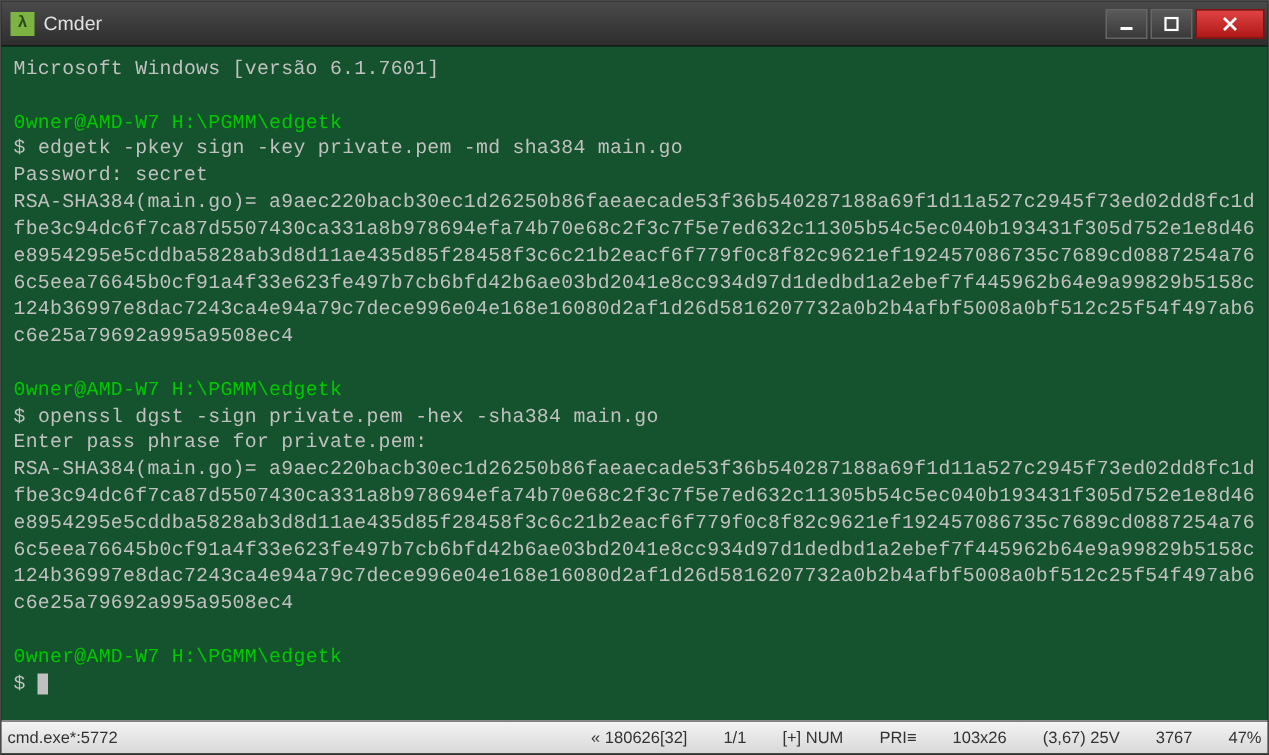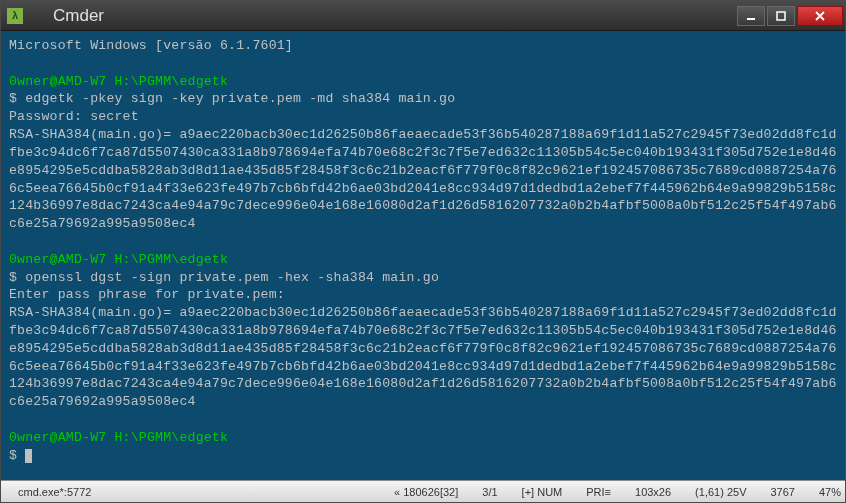--- a/index.html
+++ b/index.html
@@ -35,23 +35,22 @@
   display: flex;
   align-items: center;
   justify-content: center;
   color: #2e4a1a;
   font-size: 11px;
   font-weight: bold;
 }
 .title-text {
   color: #e0e0e0;
   font-family: "Segoe UI", Arial, sans-serif;
-  font-size: 17px;
+  font-size: 13px;
   flex: 1;
-  margin-left: 24px;
 }
 .win-controls { display: flex; height: 20px; }
 .win-btn {
   width: 28px;
   height: 20px;
   margin-left: 2px;
   display: flex;
   align-items: center;
   justify-content: center;
   font-family: Arial, sans-serif;
@@ -63,21 +62,21 @@
   color: #fff;
 }
 .win-close {
   background: linear-gradient(to bottom, #e04343, #b01818);
   border: 1px solid #8a1010;
   color: #fff;
   width: 46px;
 }
 .terminal {
   flex: 1;
-  background: #0c4a6e;
+  background: #14532d;
   color: #c0c0c0;
   padding: 6px 8px;
   overflow: hidden;
   line-height: 1.35;
   white-space: pre-wrap;
   word-break: break-all;
   font-size: 13.2px;
   letter-spacing: 0.2px;
 }
 .g { color: #00c800; }
@@ -92,21 +91,21 @@
   height: 22px;
   background: linear-gradient(to bottom, #f4f4f4, #d8d8d8);
   border-top: 1px solid #8a8a8a;
   display: flex;
   align-items: center;
   font-family: "Segoe UI", Arial, sans-serif;
   font-size: 11px;
   color: #333;
   padding: 0 4px;
 }
-.sb-left { flex: 1; display: flex; align-items: center; gap: 4px; margin-left: 13px; }
+.sb-left { flex: 1; display: flex; align-items: center; gap: 4px; }
 .sb-right { display: flex; align-items: center; gap: 24px; }
 </style>
 </head>
 <body>
 
 <div class="window">
   <div class="titlebar">
     <div class="app-icon">λ</div>
     <div class="title-text">Cmder</div>
     <div class="win-controls">
@@ -142,22 +141,22 @@
 
 <span class="g">0wner@AMD-W7</span> <span class="g">H:\PGMM\edgetk</span>
 <span>$</span> <span class="cursor"></span></div>
 
   <div class="statusbar">
     <div class="sb-left">
       <span>cmd.exe*:5772</span>
     </div>
     <div class="sb-right">
       <span>« 180626[32]</span>
-      <span>3/1</span>
+      <span>1/1</span>
       <span>[+] NUM</span>
       <span>PRI≡</span>
       <span>103x26</span>
-      <span>(1,61) 25V</span>
+      <span>(3,67) 25V</span>
       <span>3767</span>
       <span>47%</span>
     </div>
   </div>
 </div>
 
 </body></html>

